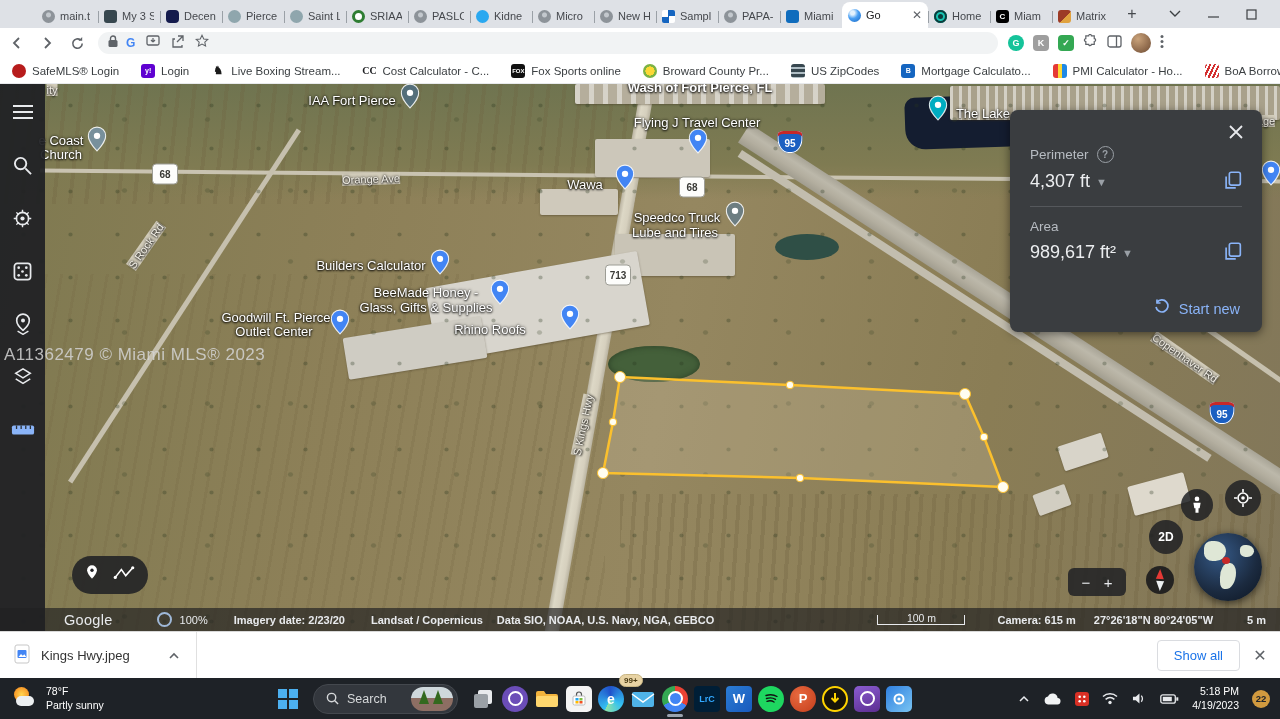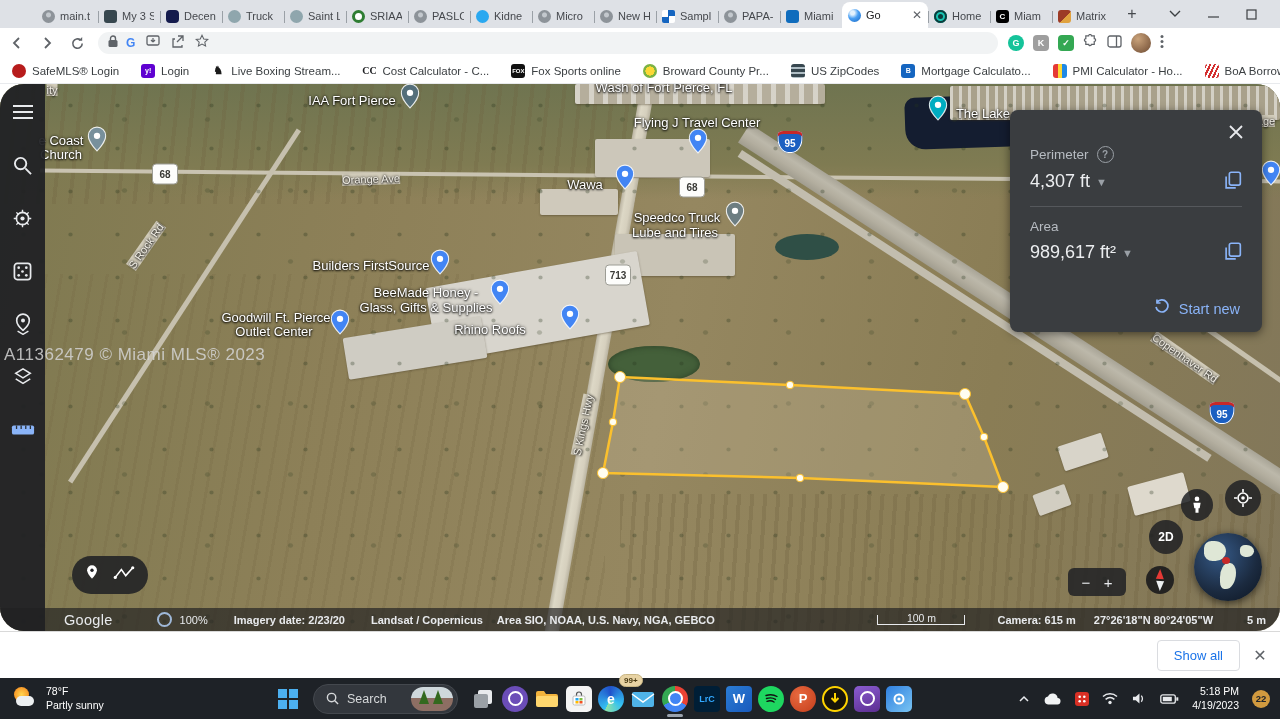--- a/index.html
+++ b/index.html
@@ -46,21 +46,21 @@
   .bk-yahoo{background:#5f01d1;}
   .bk-boxing{background:#fff;color:#1b1b1b;font-size:11px;}
   .bk-cc{background:#fff;color:#202124;font-size:10px;font-family:"Liberation Serif",serif;}
   .bk-fox{background:#111;font-size:6px;}
   .bk-broward{background:radial-gradient(circle,#fdd835 0 45%,#7cb342 48%);border-radius:50%;}
   .bk-zip{background:repeating-linear-gradient(180deg,#37474f 0 3px,#b0bec5 3px 5px);}
   .bk-mortgage{background:#1565c0;}
   .bk-pmi{background:linear-gradient(90deg,#e53935 0 33%,#fdd835 33% 66%,#1e88e5 66%);}
   .bk-boa{background:repeating-linear-gradient(115deg,#d32f2f 0 2px,#fff 2px 4px);}
   
-  .map{position:absolute;top:84px;left:0;width:1280px;height:547px;overflow:hidden;background:linear-gradient(100deg,#7e7950 0%,#8d8058 28%,#958760 52%,#8a7d55 76%,#82775a 100%);border-radius:24px;}
+  .map{position:absolute;top:84px;left:0;width:1280px;height:547px;overflow:hidden;background:linear-gradient(100deg,#7e7950 0%,#8d8058 28%,#958760 52%,#8a7d55 76%,#82775a 100%);}
   .layer{position:absolute;}
   .farfield{left:0;top:0;width:1280px;height:115px;background:linear-gradient(180deg,#6f7450 0%,#7f7b52 70%,transparent);}
   .speckles{inset:0;background-image:radial-gradient(rgba(40,54,30,.5) 1.5px,transparent 2.6px),radial-gradient(rgba(56,68,40,.42) 2px,transparent 3.2px);background-size:47px 43px,83px 71px;opacity:.6;}
   .rows1{left:640;top:0;width:640px;height:120px;background:repeating-linear-gradient(96deg,rgba(110,96,62,.25) 0 4px,transparent 4px 16px);}
   .rows2{left:45px;top:190px;width:560px;height:360px;background:repeating-linear-gradient(100deg,rgba(116,102,66,.22) 0 3px,transparent 3px 15px);}
   .rows3{left:620px;top:410px;width:660px;height:140px;background:repeating-linear-gradient(94deg,rgba(112,98,64,.3) 0 4px,transparent 4px 13px);}
   .road{background:#d2ccba;}
   .r-kings{left:592px;top:-25px;width:14px;height:610px;transform:rotate(10deg);background:linear-gradient(90deg,#b9b3a1,#ddd8c6 30%,#d6d0be 70%,#b9b3a1);}
   .r-orange{left:40px;top:90px;width:1240px;height:4px;transform:rotate(.5deg);background:#c9c3b1;}
   .r-i95{left:750px;top:40px;width:720px;height:22px;transform:rotate(33deg);transform-origin:0 0;background:linear-gradient(180deg,#a8a496,#bcb8aa 35%,#b3ae9f 65%,#a19d8f);}
@@ -163,21 +163,21 @@
         <div class="tab">
           <span class="fv fv-palm"></span>
           <span class="tlabel">My 3 S</span>
         </div>
         <div class="tab">
           <span class="fv fv-navy"></span>
           <span class="tlabel">Decen</span>
         </div>
         <div class="tab">
           <span class="fv fv-teal"></span>
-          <span class="tlabel">Truck</span>
+          <span class="tlabel">Pierce</span>
         </div>
         <div class="tab">
           <span class="fv fv-teal"></span>
           <span class="tlabel">Saint L</span>
         </div>
         <div class="tab">
           <span class="fv fv-ring"></span>
           <span class="tlabel">SRIAA</span>
         </div>
         <div class="tab">
@@ -383,31 +383,31 @@
         <circle cx="790" cy="301" r="3.8" fill="#fffdf0" stroke="#fbc02d" stroke-width="1"></circle>
         <circle cx="965" cy="310" r="5.5" fill="#fffdf0" stroke="#fbc02d" stroke-width="1"></circle>
         <circle cx="984" cy="353" r="3.8" fill="#fffdf0" stroke="#fbc02d" stroke-width="1"></circle>
         <circle cx="1003" cy="403" r="5.5" fill="#fffdf0" stroke="#fbc02d" stroke-width="1"></circle>
         <circle cx="800" cy="394" r="3.8" fill="#fffdf0" stroke="#fbc02d" stroke-width="1"></circle>
         <circle cx="603" cy="389" r="5.5" fill="#fffdf0" stroke="#fbc02d" stroke-width="1"></circle>
         <circle cx="613" cy="338" r="3.8" fill="#fffdf0" stroke="#fbc02d" stroke-width="1"></circle>
       </svg>
     <div id="map-anno">
         <div class="mlabel road" style="left: 52px; top: 6px;">ity</div>
-        <div class="mlabel" style="left: 664px; top: 3px;">Wash of Fort Pierce, FL</div>
+        <div class="mlabel" style="left: 700px; top: 3px; font-weight: bold;">Wash of Fort Pierce, FL</div>
         <div class="mlabel" style="left: 352px; top: 16px;">IAA Fort Pierce</div>
         <div class="mlabel" style="left: 983px; top: 29px;">The Lake</div>
         <div class="mlabel" style="left: 697px; top: 38px;">Flying J Travel Center</div>
         <div class="mlabel" style="left: 61px; top: 56px;">e Coast</div>
         <div class="mlabel" style="left: 61px; top: 70px;">Church</div>
         <div class="mlabel road" style="left: 371px; top: 95px; transform: translate(-50%, -50%) rotate(-2deg);">Orange Ave</div>
         <div class="mlabel" style="left: 585px; top: 100px;">Wawa</div>
         <div class="mlabel" style="left: 677px; top: 133px;">Speedco Truck</div>
         <div class="mlabel" style="left: 675px; top: 148px;">Lube and Tires</div>
-        <div class="mlabel" style="left: 371px; top: 181px;">Builders FirstSource</div>
+        <div class="mlabel" style="left: 371px; top: 181px;">Builders Calculator</div>
         <div class="mlabel" style="left: 426px; top: 208px;">BeeMade Honey -</div>
         <div class="mlabel" style="left: 426px; top: 223px;">Glass, Gifts &amp; Supplies</div>
         <div class="mlabel" style="left: 276px; top: 233px;">Goodwill Ft. Pierce</div>
         <div class="mlabel" style="left: 274px; top: 247px;">Outlet Center</div>
         <div class="mlabel" style="left: 490px; top: 245px;">Rhino Roofs</div>
         <div class="mlabel road" style="left: 146px; top: 162px; transform: translate(-50%, -50%) rotate(-55deg);">S Rock Rd</div>
         <div class="mlabel road" style="left: 583px; top: 341px; transform: translate(-50%, -50%) rotate(-78deg);">S Kings Hwy</div>
         <div class="mlabel road" style="left: 1185px; top: 274px; transform: translate(-50%, -50%) rotate(35deg);">Copenhaver Rd</div>
         <div class="mlabel road" style="left: 1266px; top: 37px;">age</div>
         <div class="mpin" style="left: 410px; top: 29px;"><svg width="19" height="26" viewBox="0 0 24 32">
@@ -593,34 +593,45 @@
       <span>−</span>
       <span>+</span>
     </div>
 
     <div class="statusbar">
       <span class="gbrand">Google</span>
       <span class="s-zoomcircle"></span>
       <span style="margin-left:8px;">100%</span>
       <span style="margin-left:26px;font-weight:bold;">Imagery date: 2/23/20</span>
       <span style="margin-left:26px;font-weight:bold;">Landsat / Copernicus</span>
-      <span style="margin-left:14px;font-weight:bold;">Area SIO, NOAA, U.S. Navy, NGA, GEBCO</span>
+      <span style="margin-left:14px;font-weight:bold;">Data SIO, NOAA, U.S. Navy, NGA, GEBCO</span>
       <span class="scalebox">
         <span class="scalebar">
             <span>100 m</span>
           </span>
       </span>
       <span style="margin-left:32px;font-weight:bold;">Camera: 615 m</span>
       <span style="margin-left:18px;font-weight:bold;">27°26'18"N 80°24'05"W</span>
       <span style="margin-left:34px;margin-right:14px;font-weight:bold;text-align:center;">5 m</span>
     </div>
   </div>
 
   <div class="dlbar">
     <div id="dlchips" style="display:flex;align-items:center;height:100%;">
+        <div class="dlchip">
+          <span><svg width="17" height="20">
+              <rect x="1" y="1" width="14" height="18" rx="2" fill="#fff" stroke="#c7c7c7"></rect>
+              <rect x="3.5" y="6" width="9" height="8" rx="1" fill="#4285f4"></rect>
+              <path d="M4.5 13l2.5-3 1.8 1.8 1.5-1.6 2 2.8z" fill="#fff"></path>
+            </svg></span>
+          <span>Kings Hwy.jpeg</span>
+          <span class="dlchev"><svg width="12" height="9">
+              <path d="M2 7l4-4 4 4" stroke="#5f6368" stroke-width="1.6" fill="none"></path>
+            </svg></span>
+        </div>
       </div>
     <div class="showall">Show all</div>
     <div class="dlclose">✕</div>
   </div>
 
   <div class="taskbar">
     <div class="weather">
       <span class="wicon">
           <span class="wsun"></span>
           <span class="wcloud"></span>

